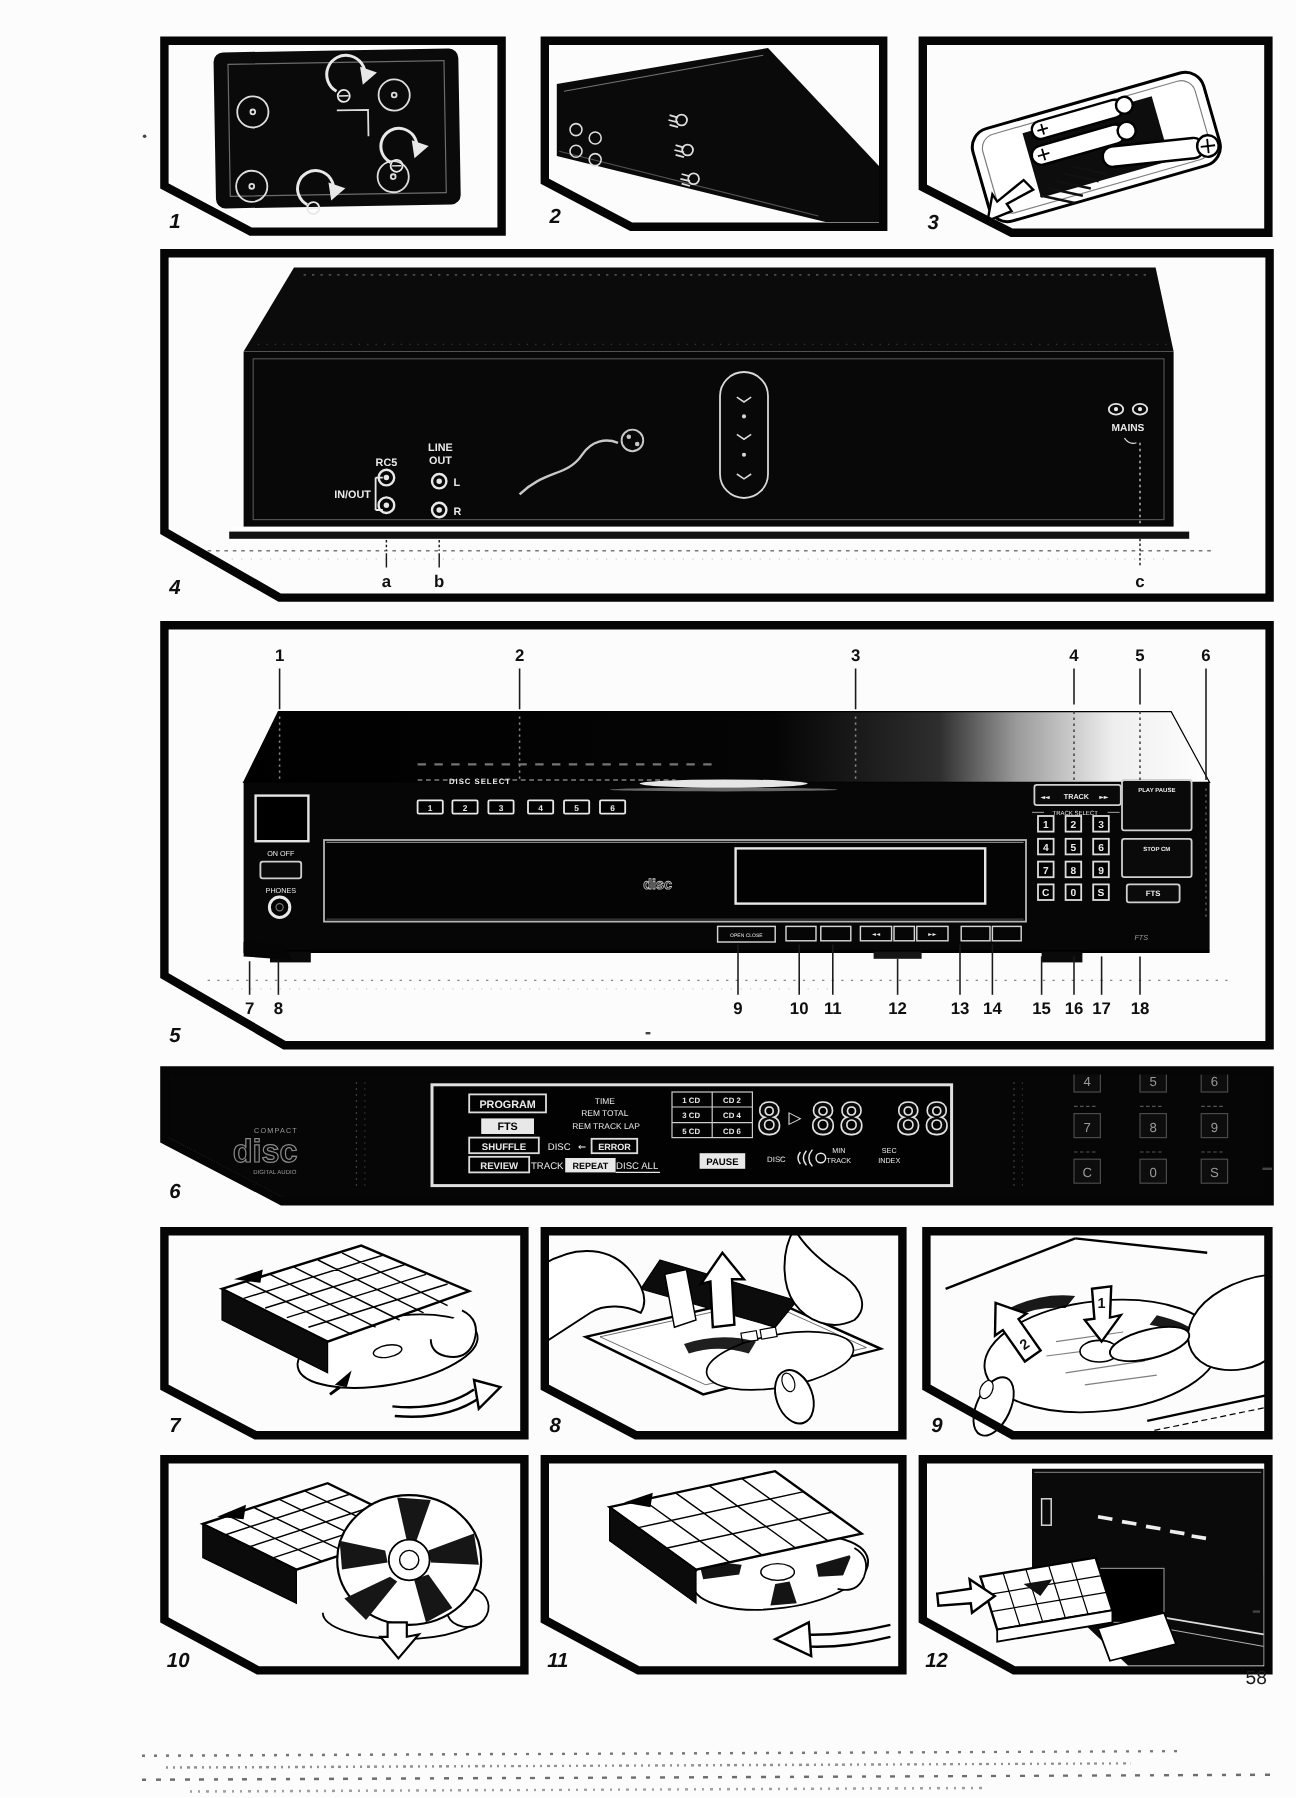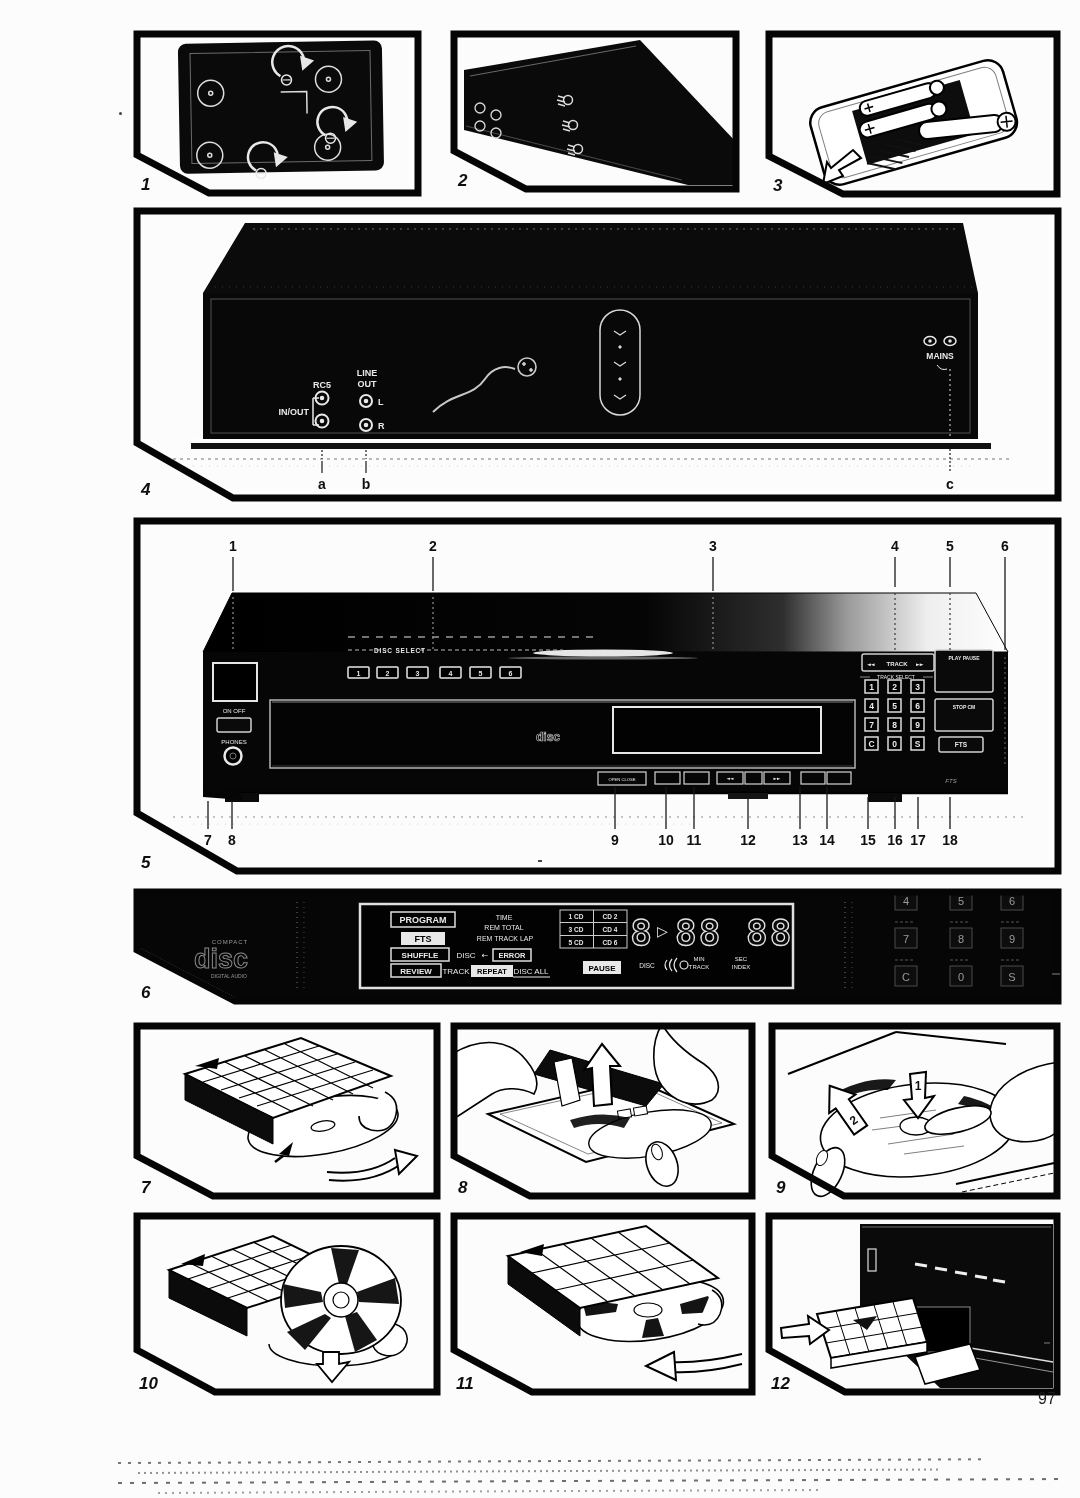--- a/index.html
+++ b/index.html
@@ -640,20 +640,20 @@
           <polygon points="88,108 112,104 102,118" fill="#111"></polygon>
           <polygon points="66,146 162,130 162,140 66,156" fill="#fff" stroke="#000" stroke-width="1.5"></polygon>
         </g>
         <polygon points="16,116 44,112 43,104 64,118 45,132 44,124 17,126" fill="#fff" stroke="#000" stroke-width="2"></polygon>
       </g>
       <polygon class="frame" points="4,4 292,4 292,180 80,180 4,138"></polygon>
       <text class="fig" x="6" y="177">12</text>
     </svg>
   </div>
 
-  <div class="pagenum">97</div>
+  <div class="pagenum">58</div>
 
   <div class="noise"></div>
   <div class="speck" style="left:119px;top:112px;width:3px;height:3px;border-radius:50%"></div>
   <div class="speck" style="left:538px;top:860px;width:4px;height:2px"></div>
   <div class="speck" style="left:1052px;top:973px;width:8px;height:2px"></div>
   <div class="speck" style="left:1044px;top:1342px;width:6px;height:2px"></div>
 </div>
 
 </body></html>

